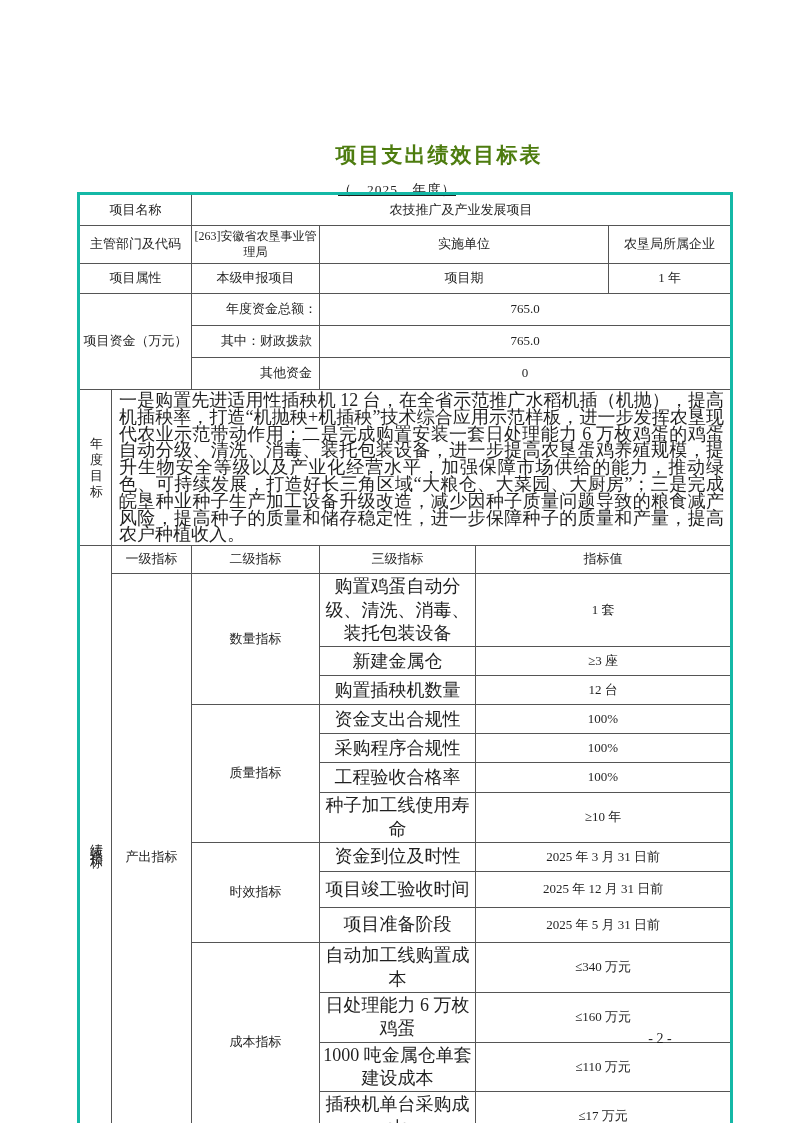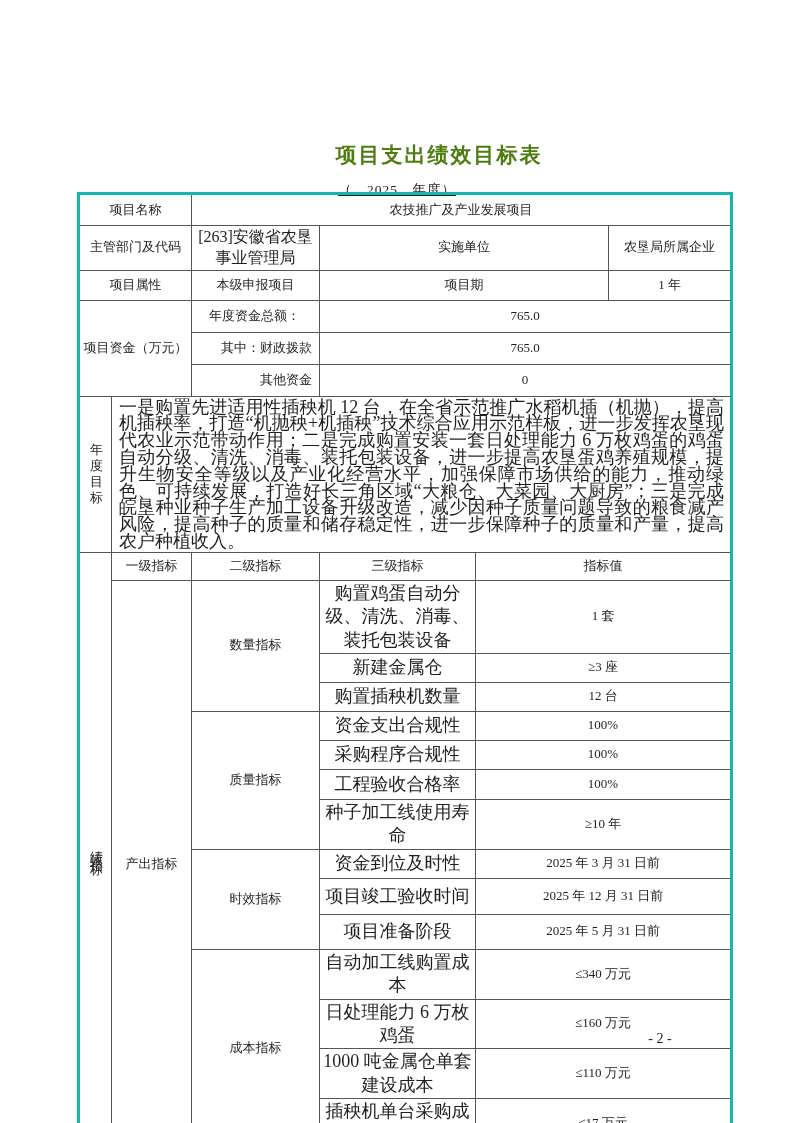--- a/index.html
+++ b/index.html
@@ -26,28 +26,28 @@
     border: 3px solid #14b8a6;
   }
   td {
     border: 1px solid #555;
     text-align: center; vertical-align: middle;
     font-size: 13px; line-height: 1.3;
     padding: 1px 2px;
     word-break: break-word;
     overflow: hidden;
   }
-  td.sm { font-size: 16px; }
+  td.sm { font-size: 12px; }
   td.t3 { font-size: 18px; padding: 1px 3px; }
   td.goal-text {
     text-align: justify; font-size: 18px; line-height: 16.8px;
     padding: 2px 6px 2px 7px;
   }
   td.narrow { padding: 10px; line-height: 16px; }
-  td.fund-left  { text-align: center;  padding-left: 0; font-family: Liberation Serif, serif; }
+  td.fund-left  { text-align: right;  padding-left: 0; font-family: Liberation Serif, serif; }
   td.fund-right { text-align: right; padding-right: 7px; }
   .vtext {
     writing-mode: vertical-lr; text-orientation: upright;
     letter-spacing: 4px; display: inline-block; font-size: 13px;
   }
   .page-number {
     position: absolute; left: 628px; top: 1031px; width: 64px;
     text-align: center; font-size: 14px;
   }
 </style>

